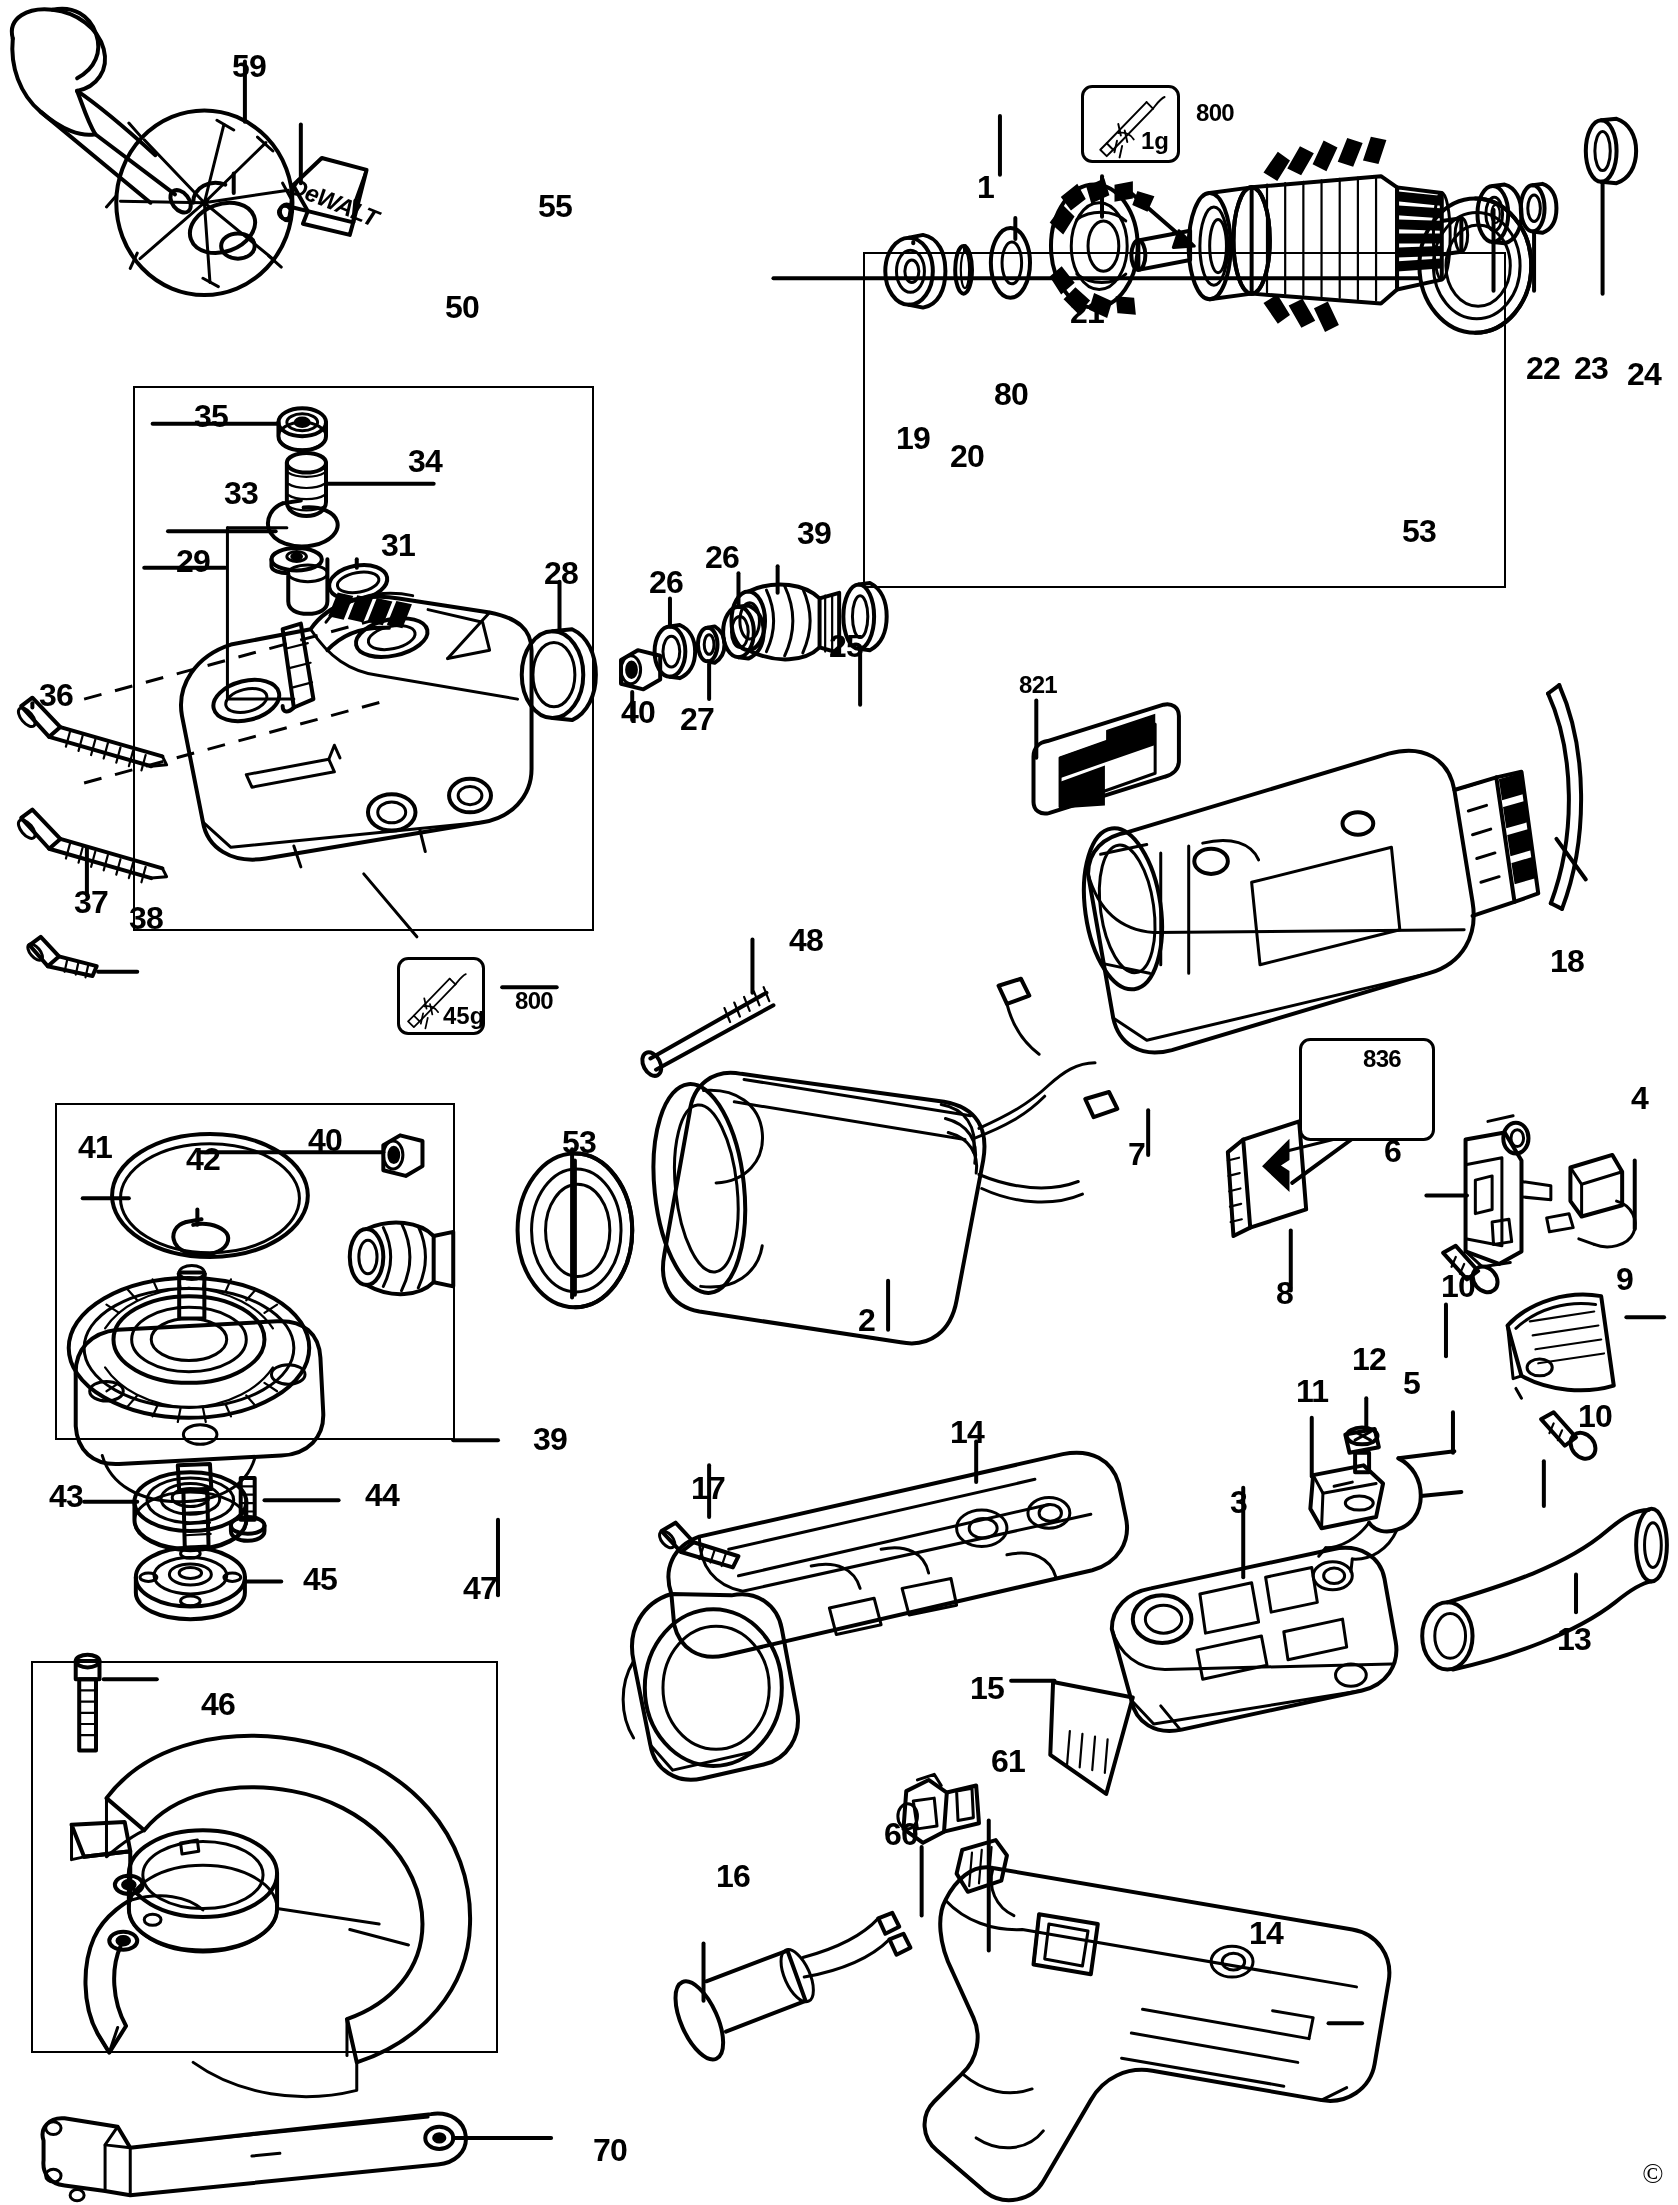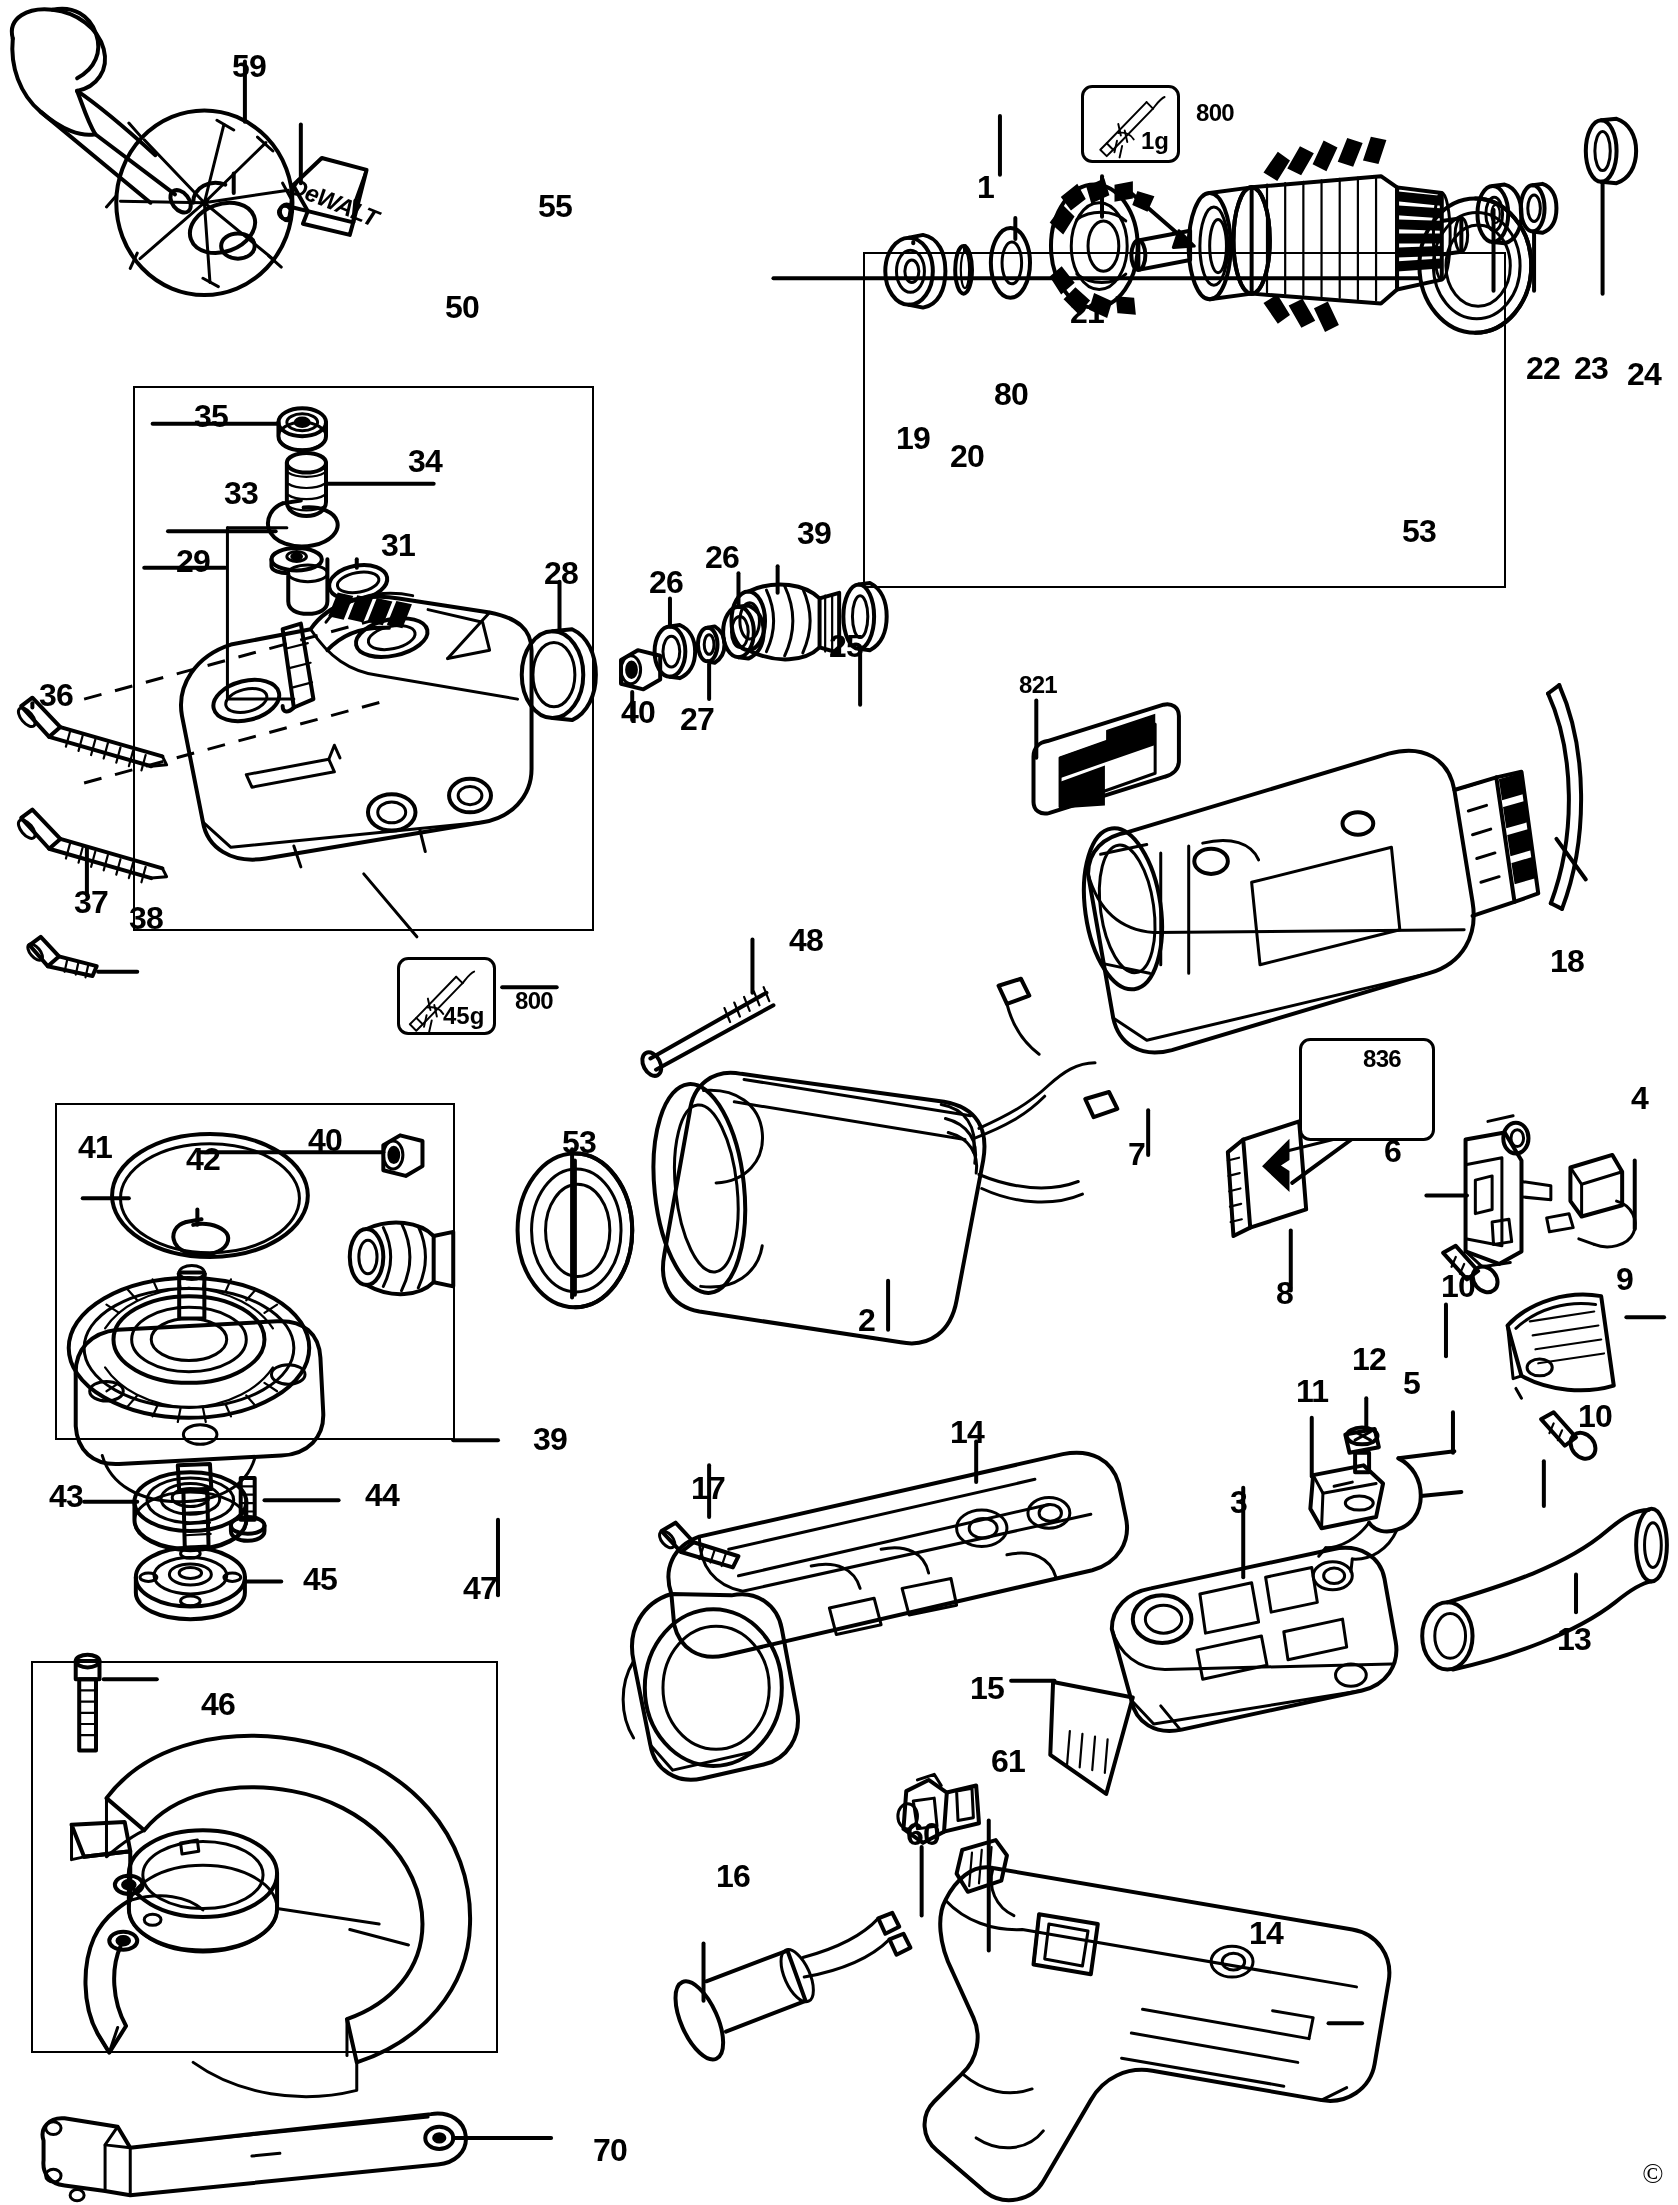--- a/index.html
+++ b/index.html
@@ -881,21 +881,21 @@
       <path class="ln2" d="M44 96 L106 32" style="fill:none"></path>
       <path class="ln2" d="M96 22 L106 32" style="fill:none"></path>
       <path class="ln2" d="M106 32 C114 22 118 16 124 14" style="fill:none"></path>
       <path class="ln2" d="M56 74 L52 56 M66 84 L62 66" style="fill:none"></path>
       <path class="ln2" d="M52 70 C62 68 72 72 76 80" style="fill:none"></path>
       <path class="ln2" d="M50 82 L46 100 M58 90 L54 108" style="fill:none"></path>
     </svg>
     <span class="greaselbl" style="left:57px;top:39px;">1g</span>
   </div>
 
-  <div class="greasebox" style="left:397px;top:957px;width:99px;height:78px;">
+  <div class="greasebox" style="left:397px;top:957px;width:88px;height:78px;">
     <svg viewBox="0 0 142 112" style="width:100%;height:100%;">
       <path class="ln2" d="M14 100 L24 90 L34 100 L24 110 Z" style="fill:#fff"></path>
       <path class="ln2" d="M24 90 L86 26" style="fill:none"></path>
       <path class="ln2" d="M34 100 L96 36" style="fill:none"></path>
       <path class="ln2" d="M86 26 L96 36" style="fill:none"></path>
       <path class="ln2" d="M96 36 C104 26 108 20 114 18" style="fill:none"></path>
       <path class="ln2" d="M46 78 L42 60 M56 88 L52 70" style="fill:none"></path>
       <path class="ln2" d="M42 74 C52 72 62 76 66 84" style="fill:none"></path>
       <path class="ln2" d="M40 86 L36 104 M48 94 L44 112" style="fill:none"></path>
     </svg>
@@ -960,21 +960,21 @@
       <span class="cal" style="left: 201px; top: 1688px;">46</span>
       <span class="cal" style="left: 950px; top: 1416px;">14</span>
       <span class="cal" style="left: 691px; top: 1472px;">17</span>
       <span class="cal" style="left: 1230px; top: 1486px;">3</span>
       <span class="cal" style="left: 1296px; top: 1375px;">11</span>
       <span class="cal" style="left: 1352px; top: 1343px;">12</span>
       <span class="cal" style="left: 1403px; top: 1367px;">5</span>
       <span class="cal" style="left: 1557px; top: 1623px;">13</span>
       <span class="cal" style="left: 970px; top: 1672px;">15</span>
       <span class="cal" style="left: 991px; top: 1745px;">61</span>
-      <span class="cal" style="left: 906px; top: 1818px;">60</span>
+      <span class="cal" style="left: 884px; top: 1818px;">60</span>
       <span class="cal" style="left: 716px; top: 1860px;">16</span>
       <span class="cal" style="left: 1249px; top: 1917px;">14</span>
       <span class="cal" style="left: 593px; top: 2134px;">70</span>
     </div>
 
   <div id="copy">©</div>
 
 </div>
 
 

